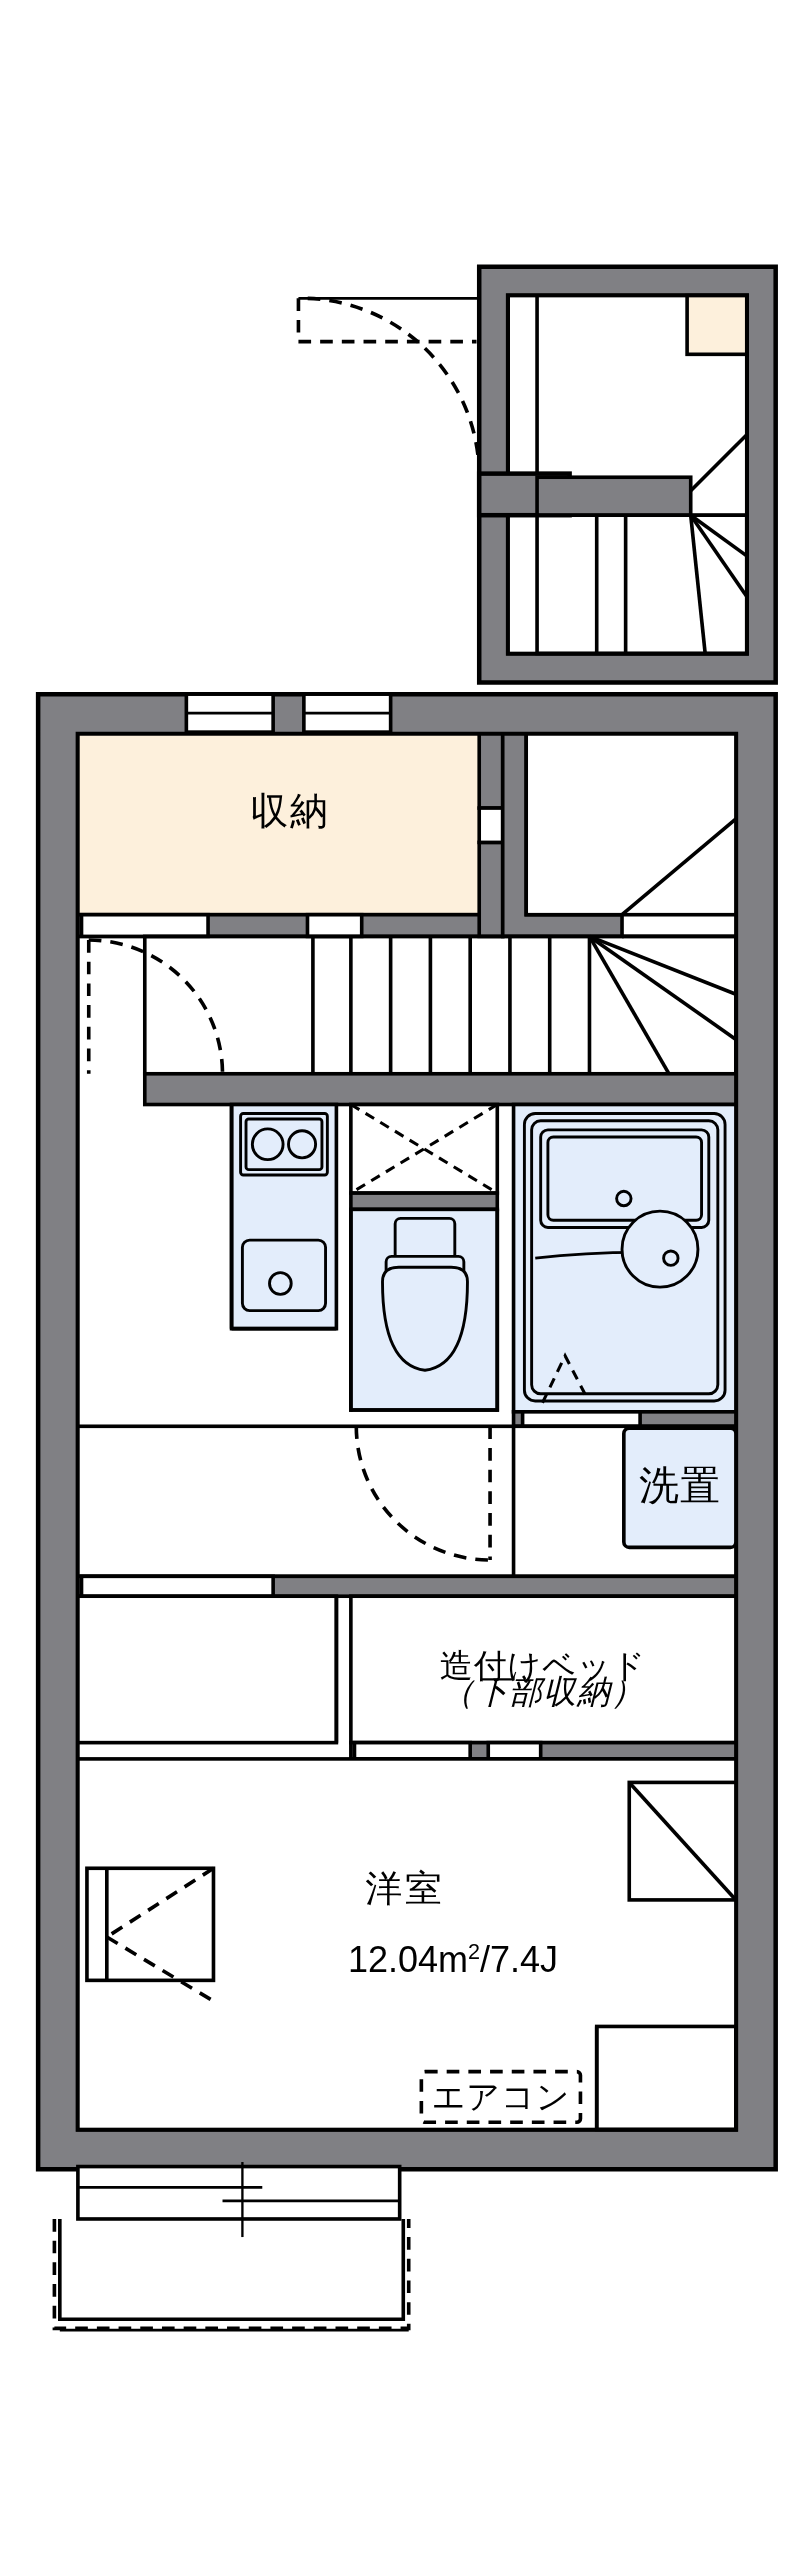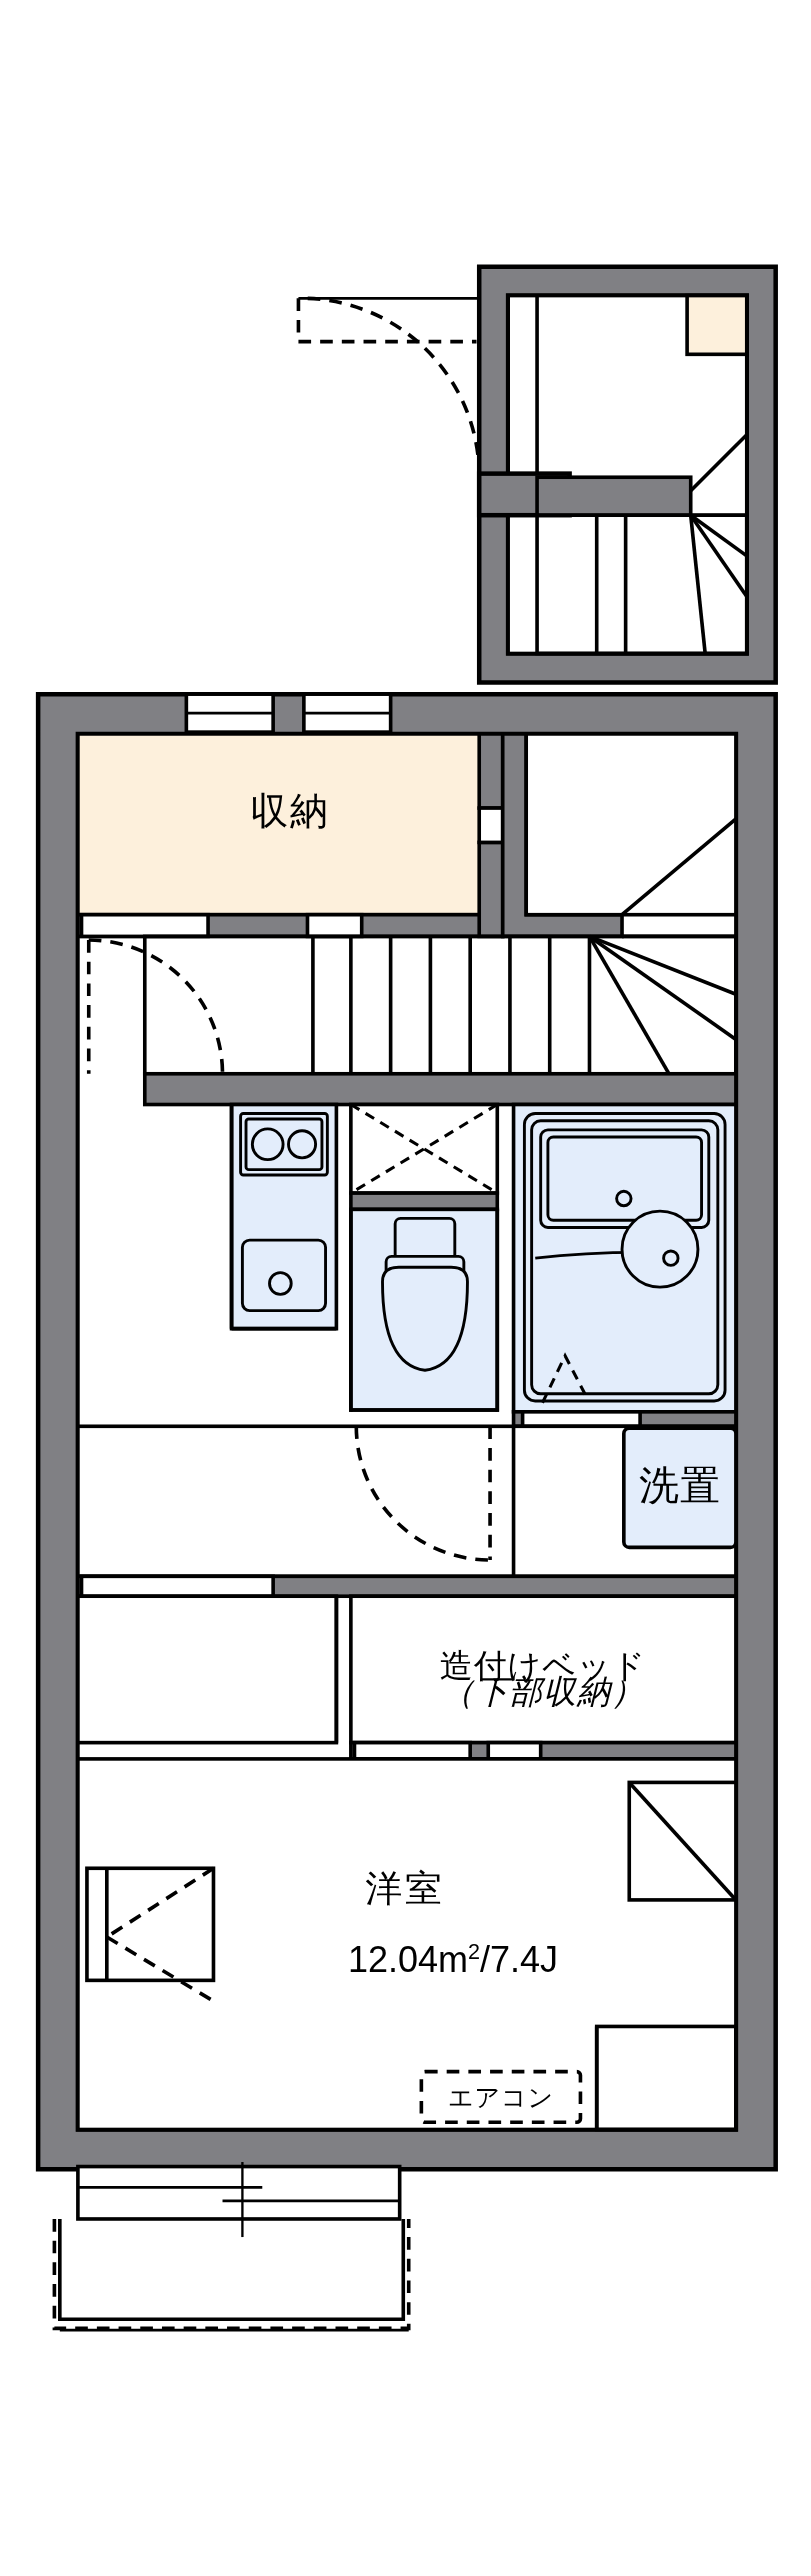--- a/index.html
+++ b/index.html
@@ -7,21 +7,21 @@
   #page{position:relative;width:760px;height:2576px;background:#ffffff;overflow:hidden;padding-left:36px;}
   #plan{position:absolute;left:0;top:0;}
   .lbl{position:absolute;color:#000;white-space:nowrap;line-height:1.05;}
   .lbl.c{transform:translate(-50%,-50%);text-align:center;}
   #lbl-storage{font-size:38px;letter-spacing:1.8px;}
   #lbl-washer{font-size:40px;letter-spacing:0.9px;}
   #lbl-bed1{font-size:33px;letter-spacing:0.9px;}
   #lbl-bed2{font-size:33px;letter-spacing:0.9px;font-style:italic;}
   #lbl-room{font-size:37px;letter-spacing:2.7px;}
   #lbl-area{font-size:36px;letter-spacing:0px;}
-  #lbl-ac{font-size:25px;letter-spacing:0.9px;}
+  #lbl-ac{font-size:33px;letter-spacing:0.9px;}
   sup{font-size:0.6em;vertical-align:super;}
 </style>
 </head>
 <body>
 
 <div id="page">
 
   <svg id="plan" width="812" height="2576" viewBox="0 0 898 2850" shape-rendering="geometricPrecision">
 
     <defs>

